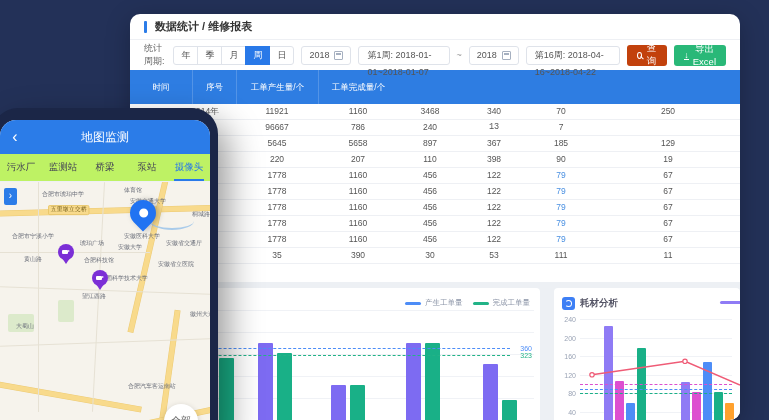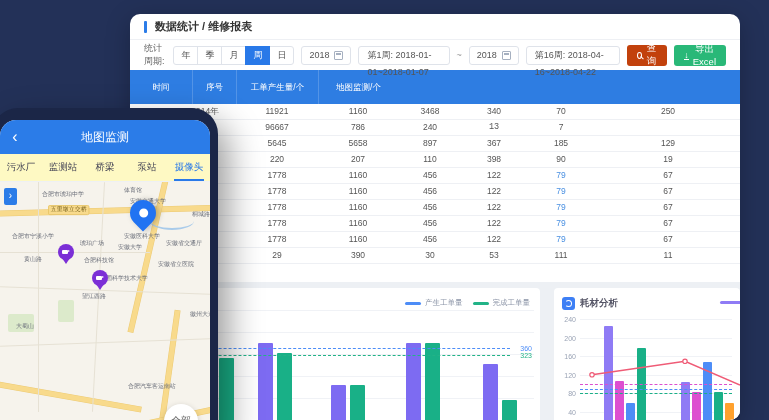--- a/index.html
+++ b/index.html
@@ -71,21 +71,21 @@
   .linesvg { position:absolute; left:0; top:0; }
 
   
   .phone { position:absolute; left:-8px; top:108px; width:226px; height:340px;
            background:#1B2647; border-radius:26px; padding:12px 8px 0; z-index:6;
            box-shadow:10px 14px 34px rgba(0,0,0,.4); }
   .screen { width:100%; height:100%; border-radius:16px 16px 0 0; overflow:hidden; background:#fff; display:flex; flex-direction:column; }
   .p-header { height:34px; background:#2B7CE8; color:#fff; display:flex; align-items:center; position:relative; flex:0 0 auto; }
   .p-back { width:30px; text-align:center; font-size:16px; line-height:14px; cursor:pointer; }
   .p-title { position:absolute; left:0; right:0; text-align:center; font-size:12px; }
-  .p-tabs { height:28px; display:flex; align-items:stretch; border-bottom:1px solid #eef0f4; flex:0 0 auto; background:#fef9c3; }
+  .p-tabs { height:28px; display:flex; align-items:stretch; border-bottom:1px solid #eef0f4; flex:0 0 auto; background:#bef264; }
   .p-tab { flex:1; font-size:9.5px; color:#445; display:flex; align-items:center; justify-content:center; position:relative; cursor:pointer; }
   .p-tab.active { color:#2979E8; }
   .p-tab.active::after { content:''; position:absolute; bottom:0; left:6px; right:6px; height:2px; background:#2979E8; }
   .p-map { flex:1; position:relative; background:#F6F3EC; overflow:hidden; }
   .road { position:absolute; background:#F8DA8C; box-shadow:0 0 0 .5px #ecca74; }
   .street { position:absolute; background:#e6e1d4; }
   .park { position:absolute; background:#DCEACB; border-radius:2px; }
   .river { position:absolute; border-bottom:2px solid #A9CBEA; border-radius:50%; }
   .map-label { position:absolute; font-size:6.5px; color:#6b6f7a; white-space:nowrap; transform:scale(.92); transform-origin:left top; }
   .map-label.chip { background:#F8DA8C; border:1px solid #e7c469; border-radius:2px; padding:0 2px; color:#7a6420; }
@@ -134,21 +134,21 @@
     <button class="btn btn-export">
       <span class="dl">↓</span>
       <span>导出Excel</span>
     </button>
   </div>
 
   <div id="thead" class="thead">
       <div class="th" style="width: 62px;">时间</div>
       <div class="th" style="width: 44px;">序号</div>
       <div class="th" style="width: 82px;">工单产生量/个</div>
-      <div class="th" style="width: 80px;">地图监测/个</div>
+      <div class="th" style="width: 80px;">工单完成量/个</div>
     </div>
   <div id="tbody">
       <div class="trow">
         <div class="td" style="width: 44px;">1</div>
         <div class="td" style="width: 62px;">2014年</div>
         <div class="td" style="width: 82px;">11921</div>
         <div class="td" style="width: 80px;">1160</div>
         <div class="td" style="width: 64px;">3468</div>
         <div class="td" style="width: 64px;">340</div>
         <div class="td" style="width: 70px;">70</div>
@@ -229,21 +229,21 @@
         <div class="td" style="width: 82px;">1778</div>
         <div class="td" style="width: 80px;">1160</div>
         <div class="td" style="width: 64px;">456</div>
         <div class="td" style="width: 64px;">122</div>
         <div class="td link" style="width: 70px;">79</div>
         <div class="td" style="width: 144px;">67</div>
       </div>
       <div class="trow">
         <div class="td" style="width: 44px;"></div>
         <div class="td" style="width: 62px;">平均值</div>
-        <div class="td" style="width: 82px;">29</div>
+        <div class="td" style="width: 82px;">35</div>
         <div class="td" style="width: 80px;">390</div>
         <div class="td" style="width: 64px;">30</div>
         <div class="td" style="width: 64px;">53</div>
         <div class="td" style="width: 70px;">111</div>
         <div class="td" style="width: 144px;">11</div>
       </div>
     </div>
 
   <div class="charts-bg">
     <div class="chart-card chart-left" id="chartL">

